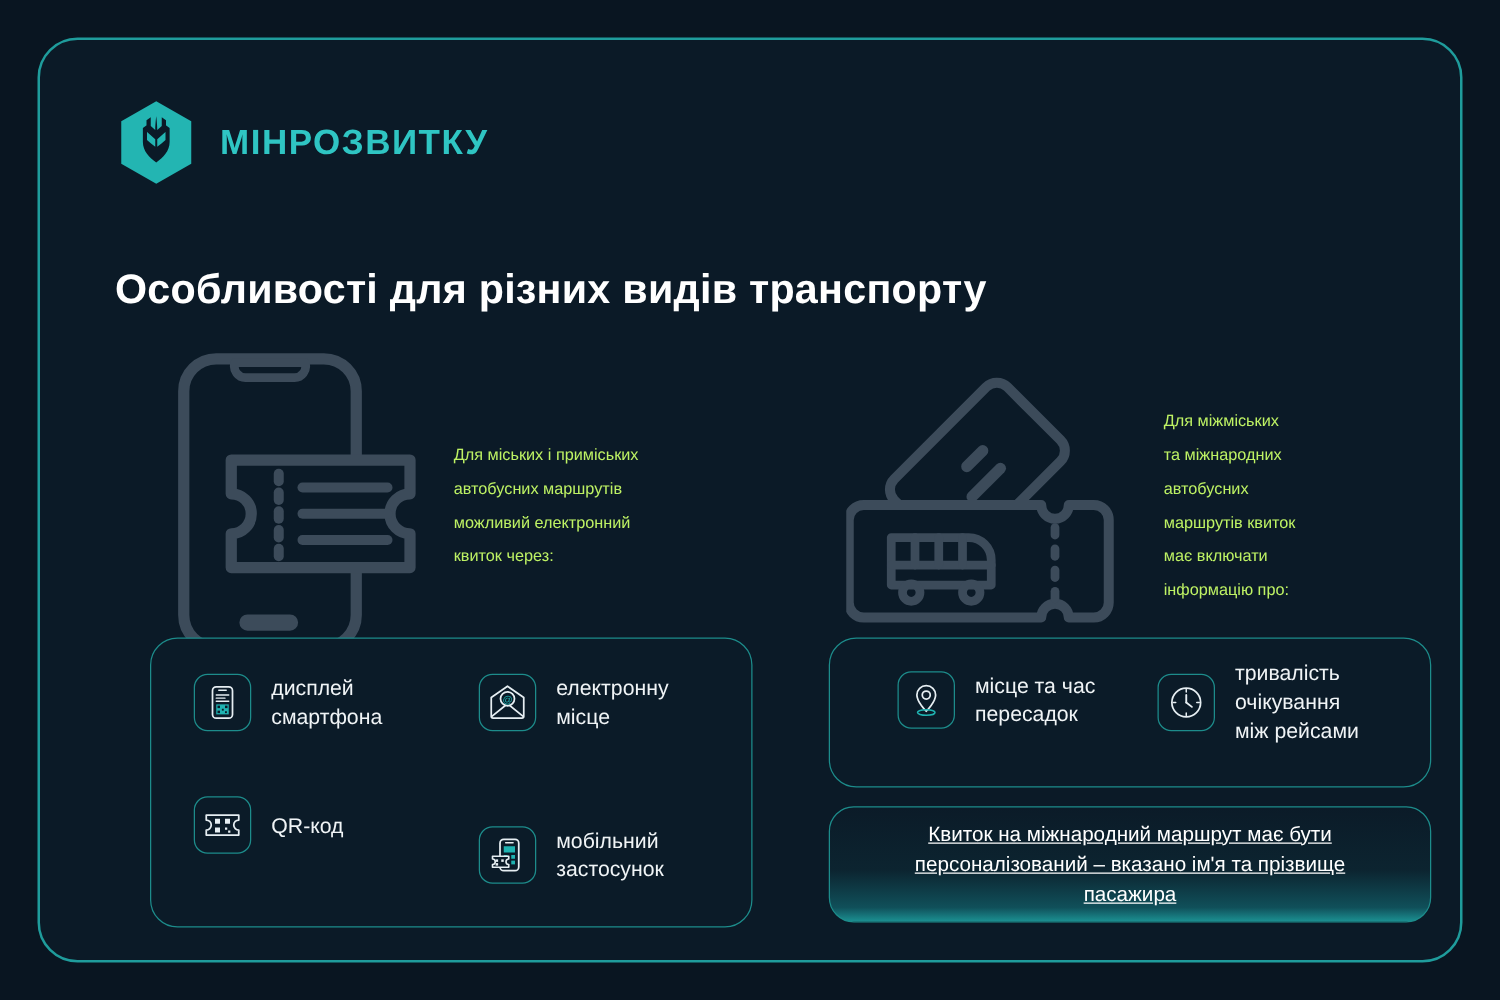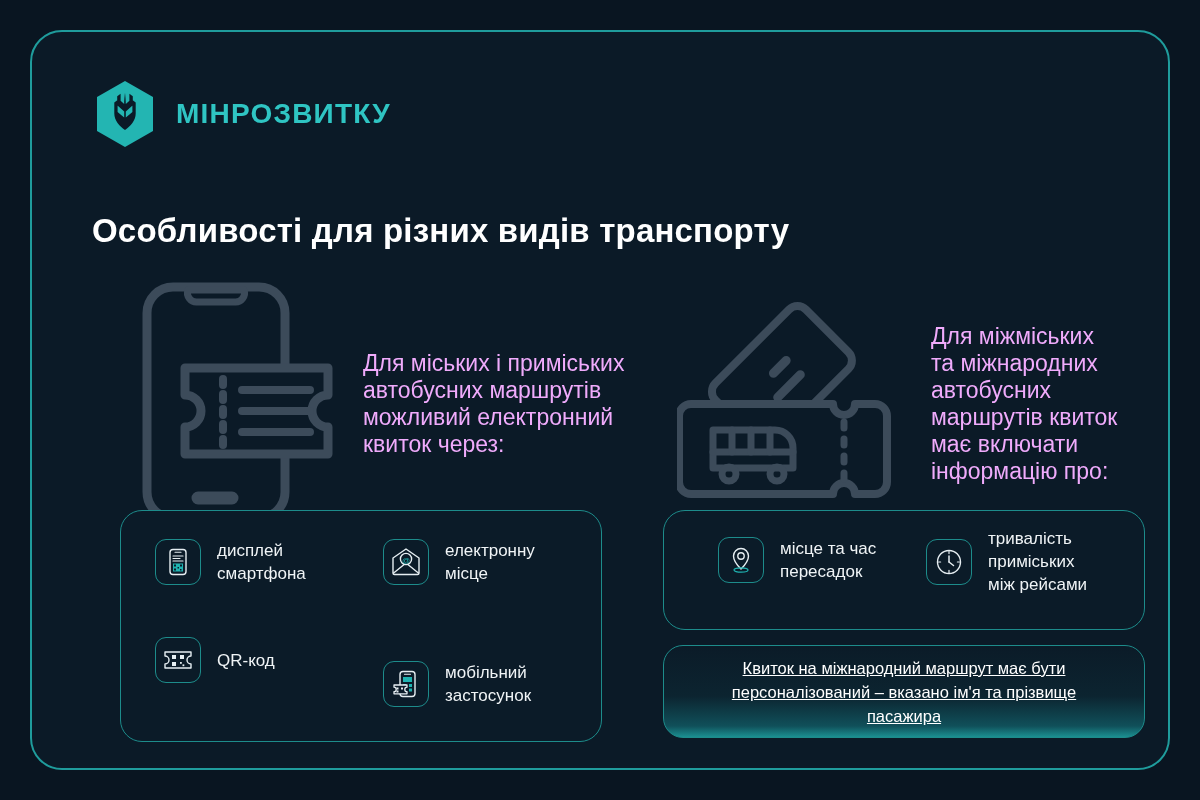--- a/index.html
+++ b/index.html
@@ -33,21 +33,21 @@
     position:absolute;left:60px;top:180px;
     color:#ffffff;font-size:33px;font-weight:bold;letter-spacing:.2px;
   }
 
   
   .illo-phone{position:absolute;left:108px;top:248px;}
   .illo-ticket{position:absolute;left:645px;top:262px;}
 
   
   .intro{
-    position:absolute;color:#f0abfc;font-size:23px;line-height:27px;
+    position:absolute;color:#bef264;font-size:13px;line-height:27px;
     white-space:pre-line;
   }
   .intro-left{left:331px;top:318px;}
   .intro-right{left:899px;top:291px;}
 
   
   .card{
     position:absolute;box-sizing:border-box;
     border:1.4px solid #1d8c8b;border-radius:22px;
     background:#0b1b28;
@@ -283,21 +283,21 @@
               <line x1="4.6" y1="15" x2="6.6" y2="15"></line>
               <line x1="23.4" y1="15" x2="25.4" y2="15"></line>
             </g>
             <g stroke="#e6eef2" stroke-width="1.5" stroke-linecap="round">
               <line x1="15" y1="15" x2="15" y2="9"></line>
               <line x1="15" y1="15" x2="19.5" y2="18.5"></line>
             </g>
           </svg>
         </span>
         <span class="item-label">тривалість
-приміських
+очікування
 між рейсами</span>
       </div>
     </div>
 
     <div class="banner">
       <div class="banner-text">Квиток на міжнародний маршрут має бути
 персоналізований – вказано ім'я та прізвище
 пасажира</div>
     </div>
 

